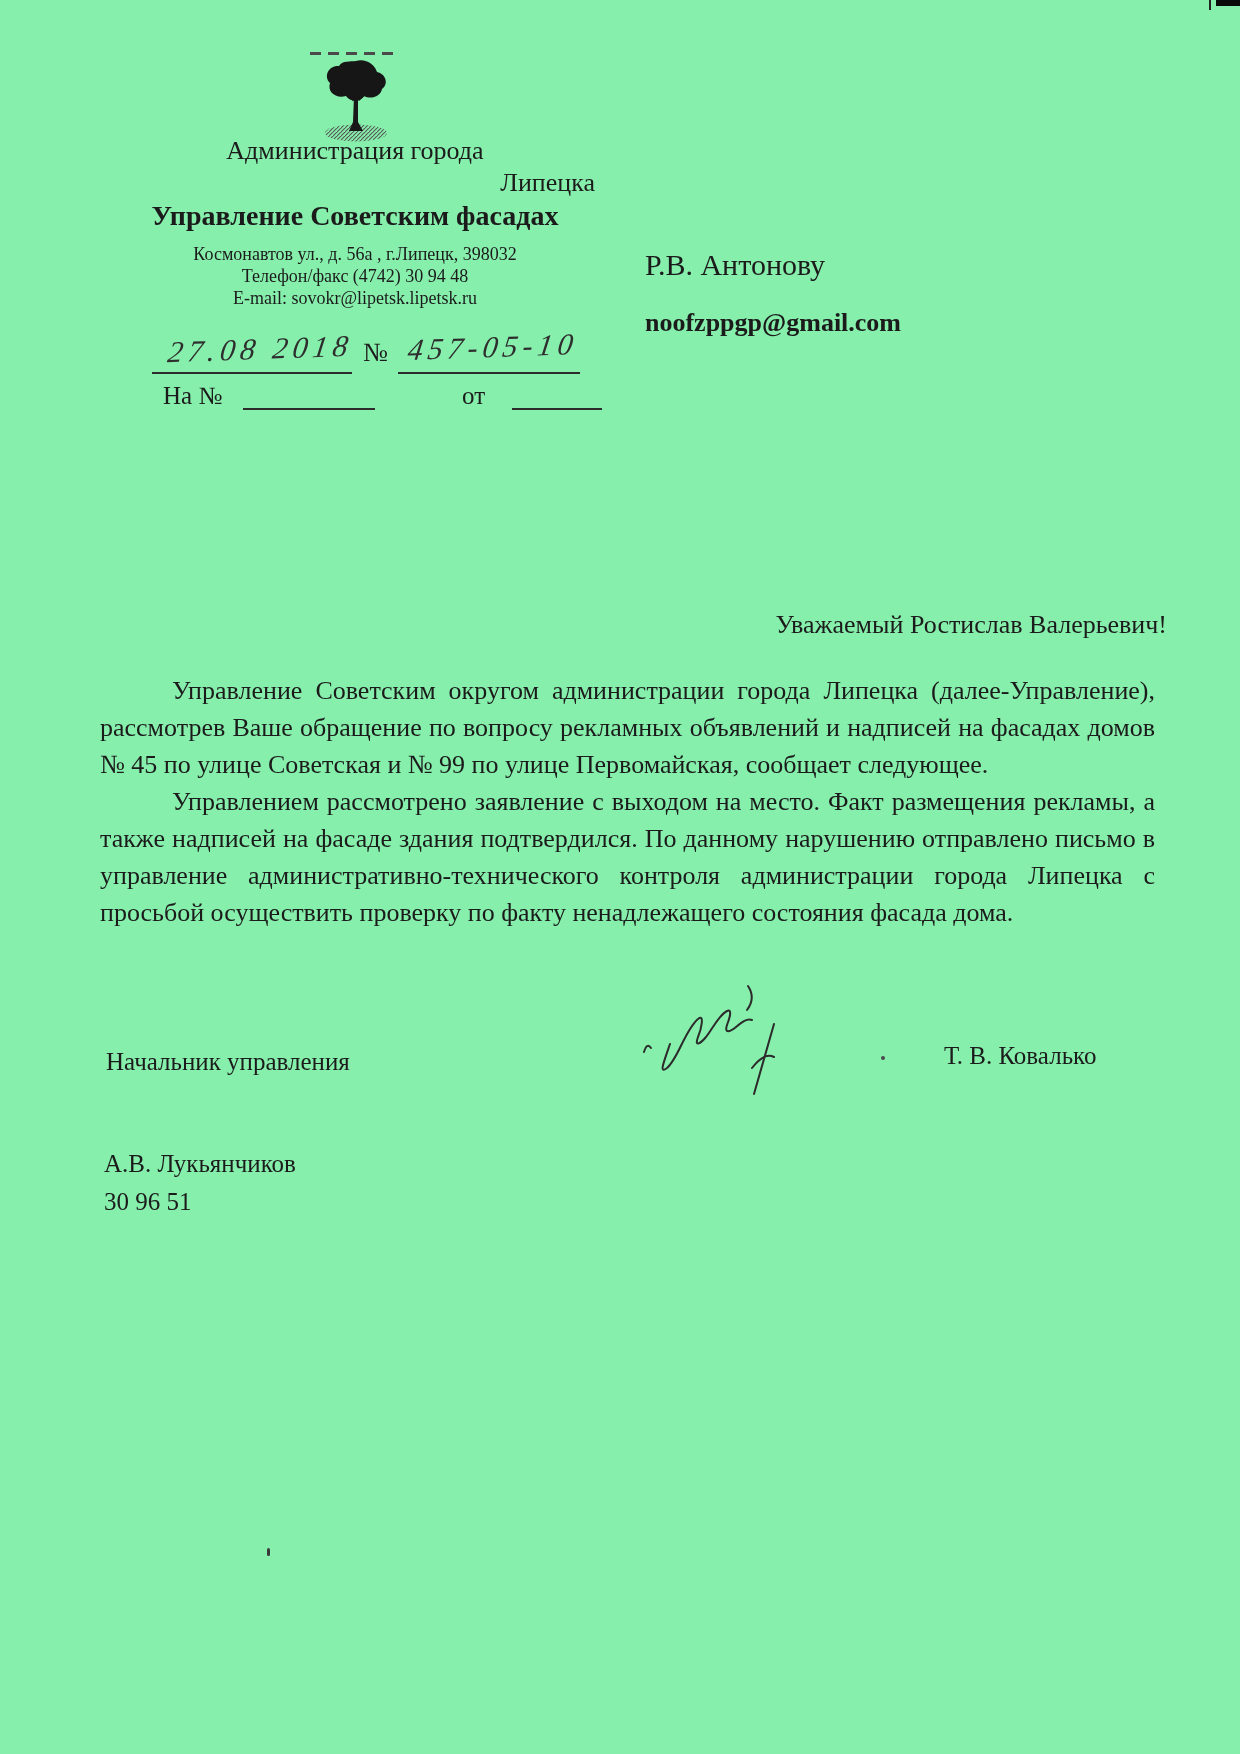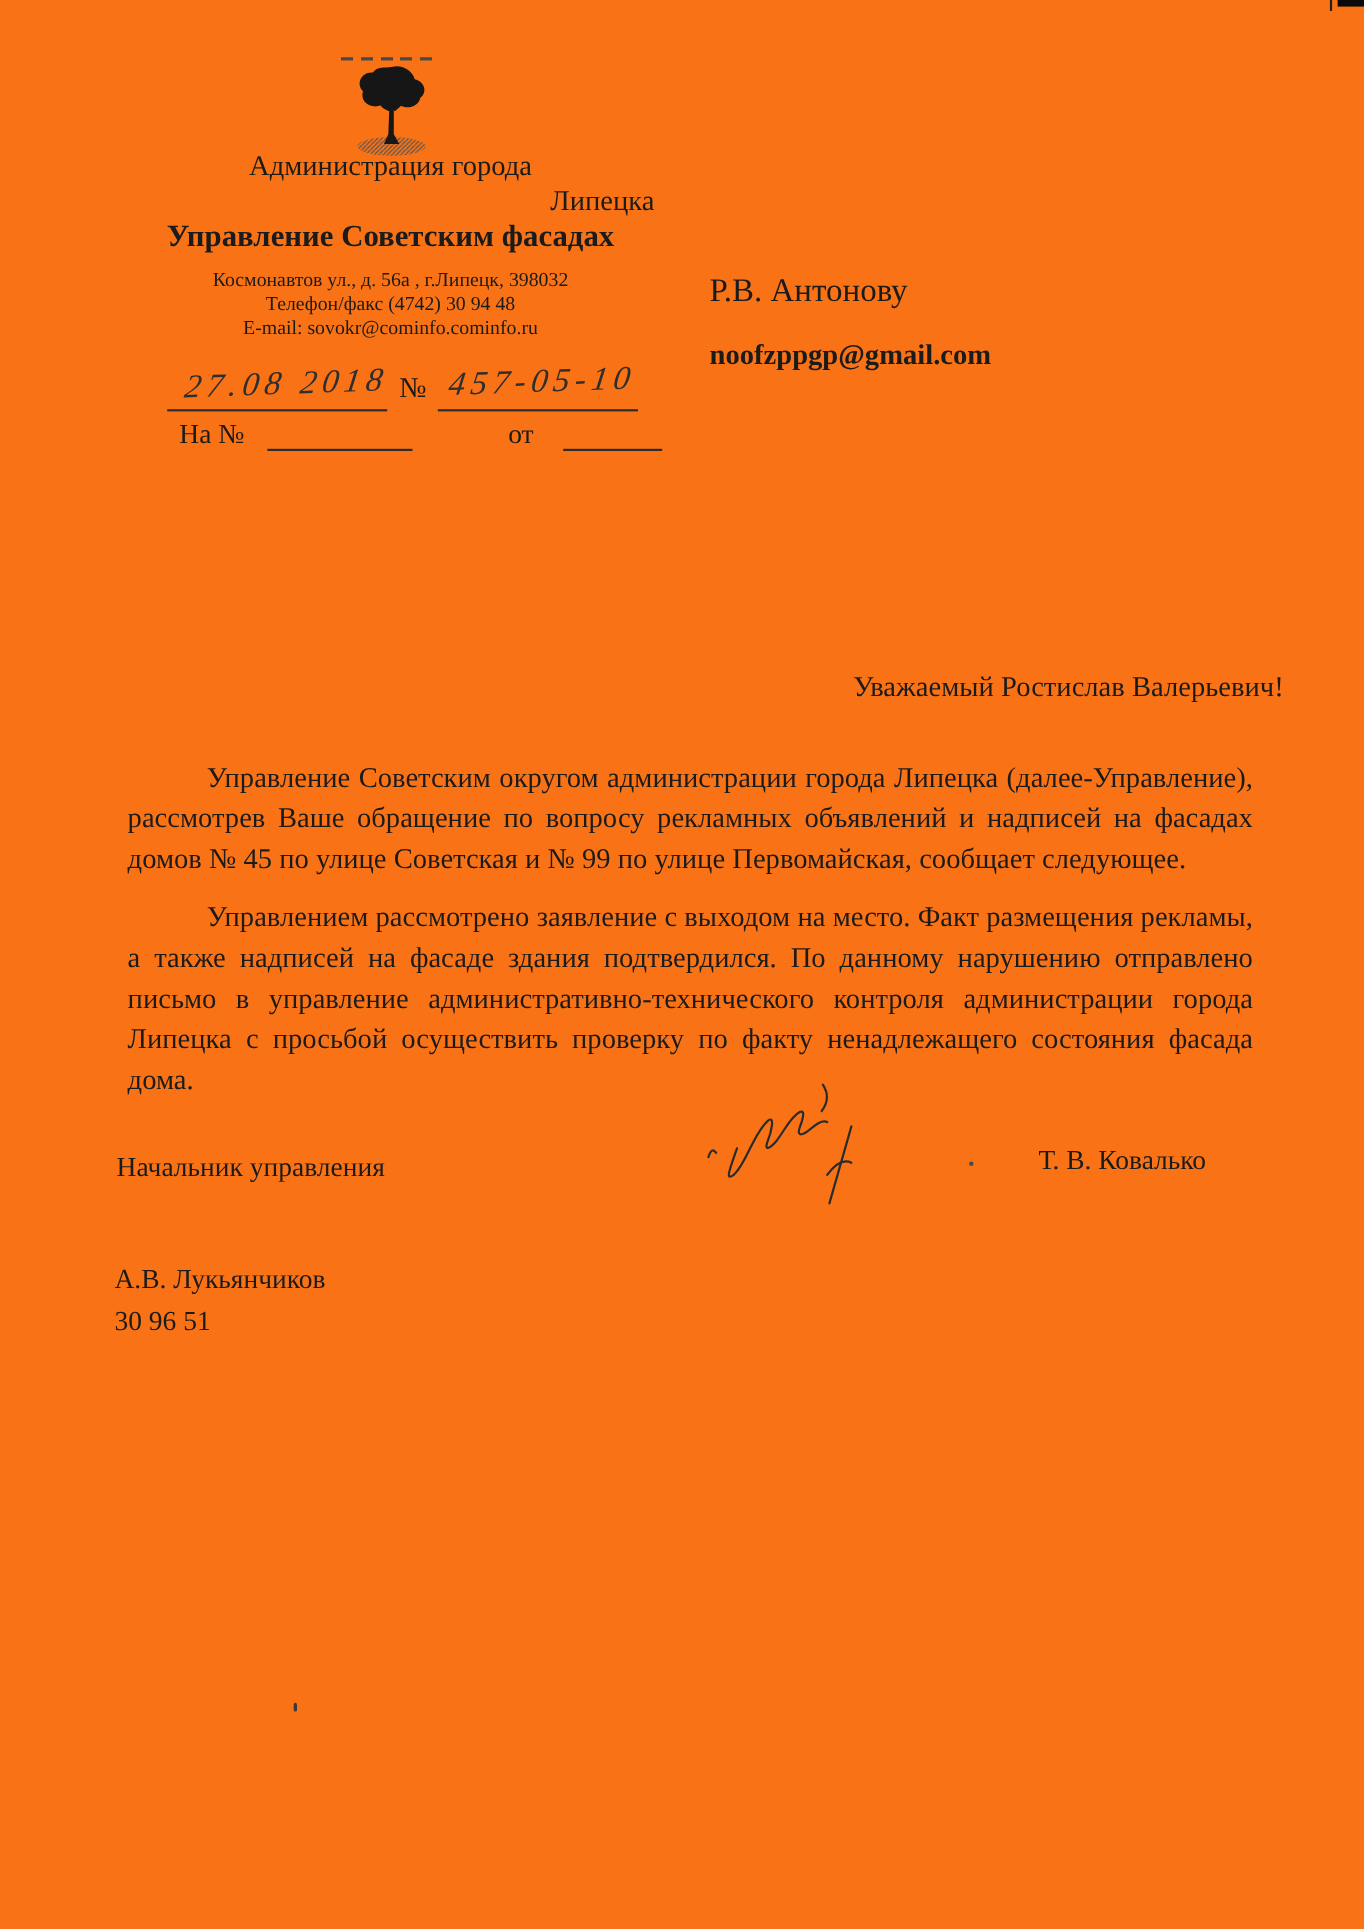--- a/index.html
+++ b/index.html
@@ -1,20 +1,20 @@
 <!DOCTYPE html>
 <html><head>
 <meta charset="utf-8">
 <style>
   html,body { margin:0; padding:0; background:#888; }
   .page {
     position:relative;
     width:1240px; height:1754px;
     margin:0 auto;
-    background:#f97316;
+    background:#86efac;
     font-family:"Liberation Serif","DejaVu Serif",serif;
     color:#1b1b1b;
     overflow:hidden;
   }
   .abs { position:absolute; }
 
   
   .corner-bar { left:1216px; top:0; width:24px; height:6px; background:#0a0a0a; }
   .corner-tick { left:1209px; top:0; width:2px; height:10px; background:#222; }
   .bottom-speck { left:267px; top:1548px; width:3px; height:8px; background:#3a3a3a; border-radius:2px; }
@@ -50,21 +50,21 @@
   .rule-na   { left:243px; top:408px; width:132px; }
   .rule-ot   { left:512px; top:408px; width:90px; }
 
   
   .rcpt-name  { left:645px; top:248px; font-size:30px; }
   .rcpt-email { left:645px; top:308px; font-size:26px;font-weight:bold; }
 
   
   .salutation { left:112px; top:610px; width:1055px; text-align:right; font-size:26px; }
   .body-text  { left:100px; top:672px; width:1055px; font-size:26px; line-height:37px; text-align:justify; }
-  .body-text p { margin:16px; text-indent:72px; }
+  .body-text p { margin:0; text-indent:72px; }
 
   
   .sig-title { left:106px; top:1048px; font-size:25px; }
   .sig-svg   { left:636px; top:982px; width:175px; height:125px; }
   .sig-name  { left:900px; top:1042px; font-size:25px;margin-left:44px; }
 
   
   .exec-name  { left:104px; top:1150px; font-size:25px; }
   .exec-phone { left:104px; top:1188px; font-size:25px; }
 </style>
@@ -94,21 +94,21 @@
                C 26 4 33 6 39 5 Z" fill="#161616"></path>
       <path d="M30 38 L37 44 M50 36 L41 44" stroke="#161616" stroke-width="3" fill="none"></path>
     </svg>
   </div>
 
   <div class="abs org-line1">Администрация города</div>
   <div class="abs org-line2">Липецка</div>
   <div class="abs dept">Управление Советским фасадах</div>
   <div class="abs addr1">Космонавтов ул., д. 56а , г.Липецк, 398032</div>
   <div class="abs addr2">Телефон/факс (4742) 30 94 48</div>
-  <div class="abs addr3">E-mail: sovokr@cominfo.cominfo.ru</div>
+  <div class="abs addr3">E-mail: sovokr@lipetsk.lipetsk.ru</div>
 
   <div class="abs hw hw-date">27.08 2018</div>
   <div class="abs num-sign">№</div>
   <div class="abs hw hw-number">457-05-10</div>
   <div class="abs rule rule-date"></div>
   <div class="abs rule rule-num"></div>
   <div class="abs ref-na">На №</div>
   <div class="abs rule rule-na"></div>
   <div class="abs ref-ot">от</div>
   <div class="abs rule rule-ot"></div>

